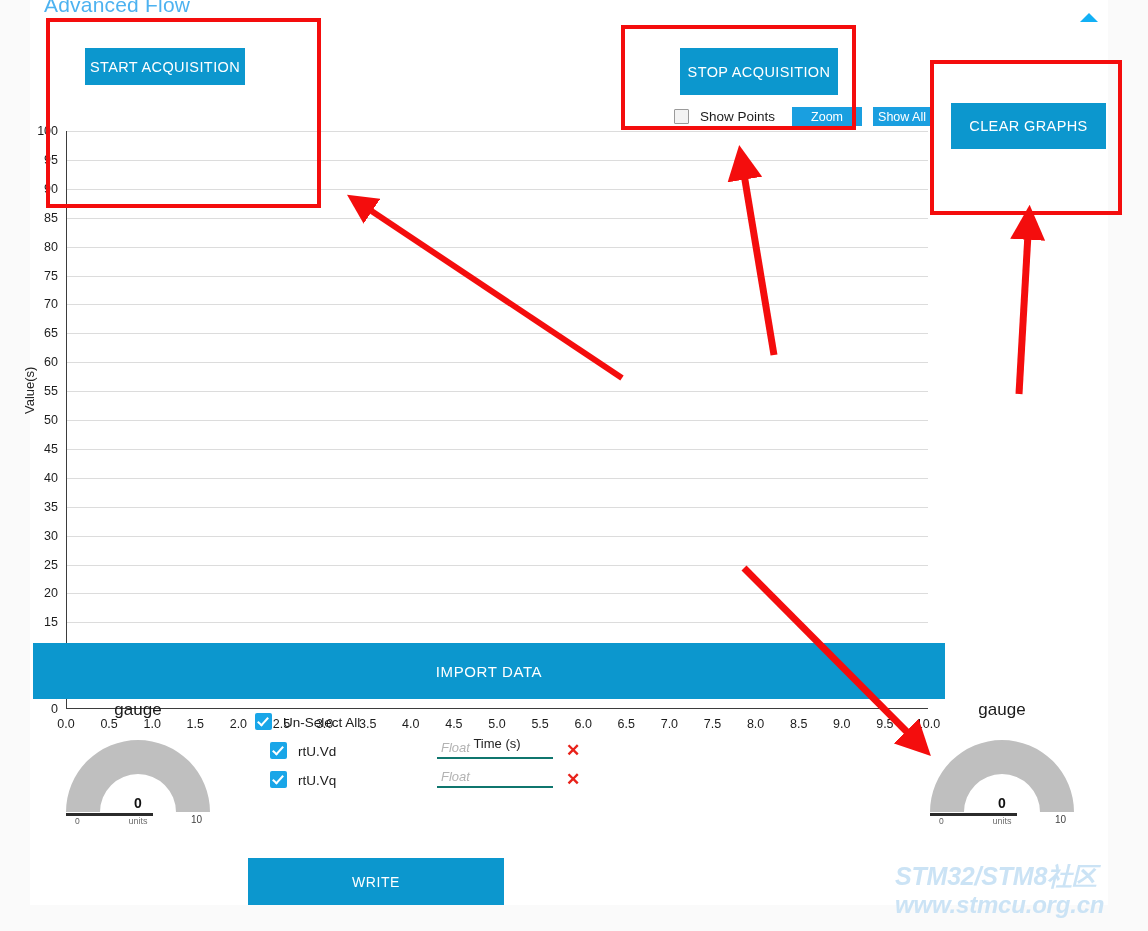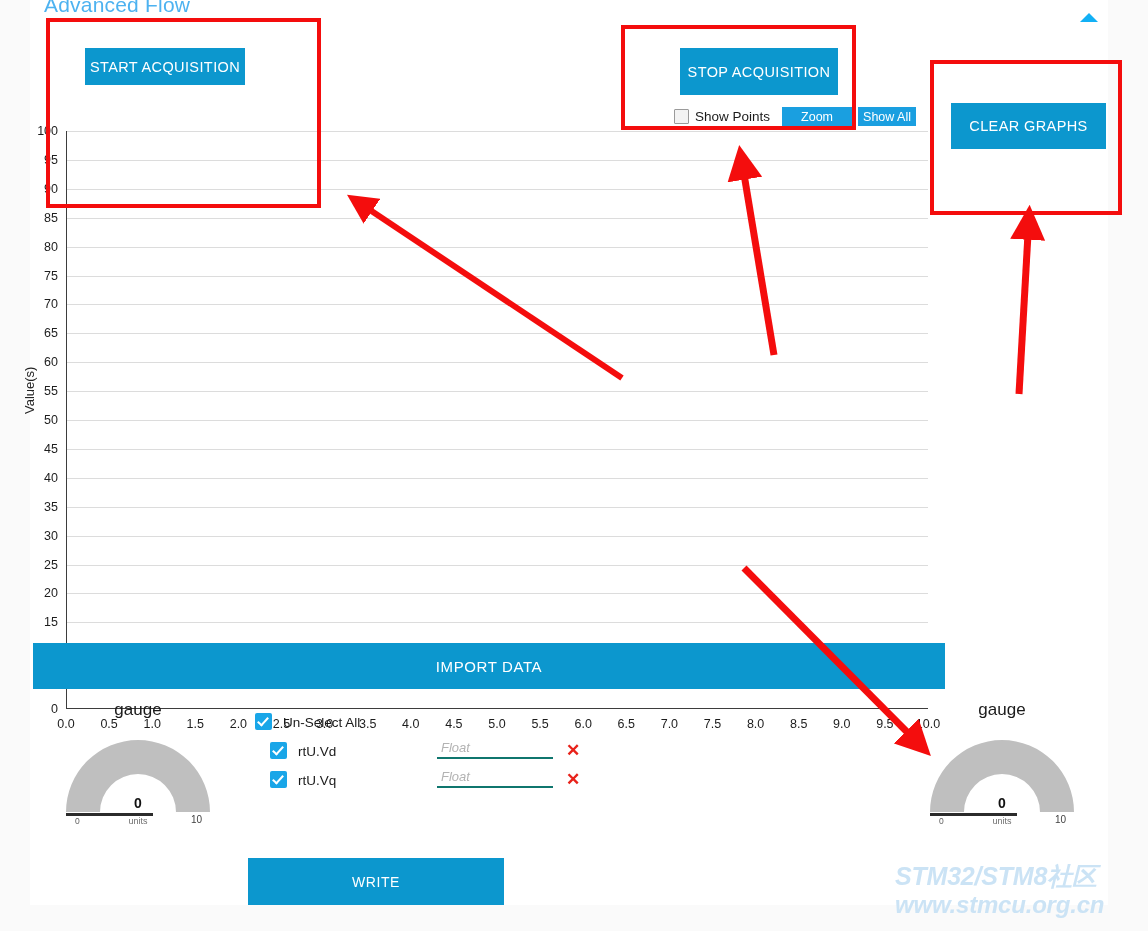--- a/index.html
+++ b/index.html
@@ -94,21 +94,21 @@
     width: 155px; height: 46px;
     font-size: 14.5px;
   }
 
   
   #graph-toolbar {
     position: absolute;
     left: 674px; top: 107px;
     display: flex;
     align-items: center;
-    gap: 6px;
+    gap: 11px;
     font-size: 13px;
     color: #222;
   }
   #show-points-box {
     width: 13px; height: 13px;
     border: 1px solid #9a9a9a;
     background: #f3f3f3;
     display: inline-block;
     border-radius: 1px;
     cursor: pointer;
@@ -202,21 +202,21 @@
     width: 862px;
     text-align: center;
     font-size: 13px;
     color: #232323;
   }
 
   
   #btn-import {
     position: absolute;
     left: 33px; top: 643px;
-    width: 912px; height: 46px;
+    width: 912px; height: 56px;
     font-size: 15px;
     letter-spacing: .6px;
   }
 
   
   #var-list {
     position: absolute;
     left: 255px; top: 701px;
     width: 330px;
   }
@@ -438,20 +438,21 @@
       <div class="x-tick" style="left: 517.2px;">6.0</div>
       <div class="x-tick" style="left: 560.3px;">6.5</div>
       <div class="x-tick" style="left: 603.4px;">7.0</div>
       <div class="x-tick" style="left: 646.5px;">7.5</div>
       <div class="x-tick" style="left: 689.6px;">8.0</div>
       <div class="x-tick" style="left: 732.7px;">8.5</div>
       <div class="x-tick" style="left: 775.8px;">9.0</div>
       <div class="x-tick" style="left: 818.9px;">9.5</div>
       <div class="x-tick" style="left: 862px;">10.0</div>
     </div>
+  <div id="x-axis-title">Time (s)</div>
 </div>
 
 <button id="btn-import" class="btn-blue">IMPORT DATA</button>
 
 <div id="var-list">
   <div class="var-row">
     <span class="cbox"></span>
     <span class="var-label">Un-Select All</span>
   </div>
   <div class="var-row indent">

